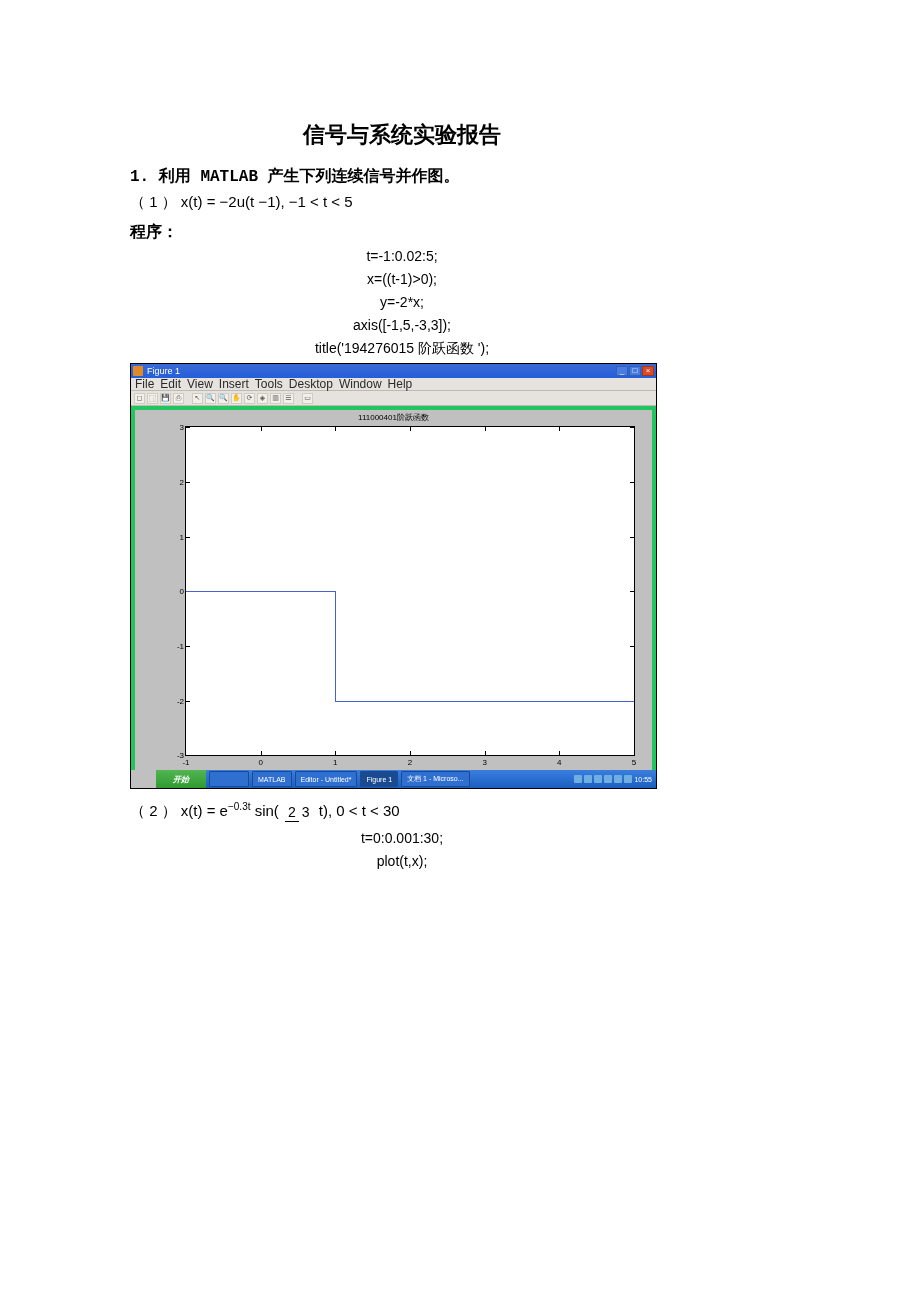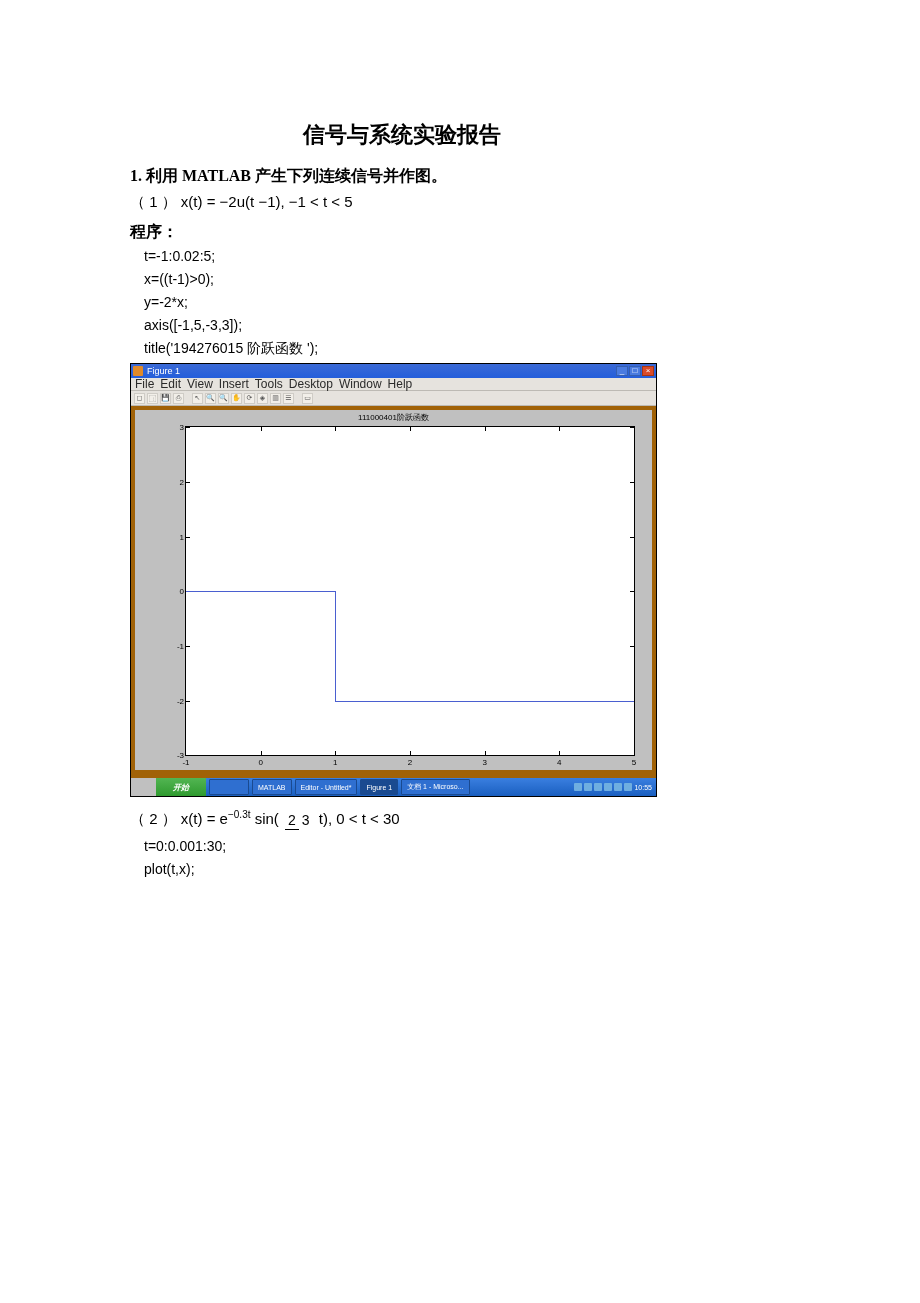--- a/index.html
+++ b/index.html
@@ -24,38 +24,39 @@
   .heading1 {
     font-size: 16px;
     font-weight: bold;
     margin: 6px 0 2px 0;
     font-family: "SimHei", "Microsoft YaHei", sans-serif;
   }
   .heading2 {
     font-size: 16px;
     font-weight: bold;
     margin: 2px 0 6px 0;
-    font-family: Liberation Serif, serif;
+    font-family: Liberation Mono, monospace;
   }
   .heading3 {
     font-size: 16px;
     font-weight: bold;
     margin: 10px 0 4px 0;
     font-family: "SimHei", "Microsoft YaHei", sans-serif;
   }
   .formula {
     font-size: 15px;
     margin: 4px 0 8px 0;
     font-family: Arial, sans-serif;
   }
   .code-line {
     font-size: 14px;
     font-family: Arial, sans-serif;
-    margin: 4px 14px;
+    margin: 4px 0;
     line-height: 1.35;
+    text-align: center;
   }
   .frac {
     display: inline-block;
     vertical-align: middle;
     text-align: center;
     font-size: 14px;
     line-height: 1;
     margin: 0 2px;
   }
   .frac .num {
@@ -131,22 +132,22 @@
   }
   .fig-toolbar .tbtn {
     width: 11px; height: 11px;
     border: 1px solid #cfccc6;
     background: #f2efe9;
     box-sizing: border-box;
     display:flex;align-items:center;justify-content:center;
     font-size:7px;color:#555;
   }
   .fig-canvas {
-    background: #a16207;
-    padding: 4px 4px 8px 4px;
+    background: #22c55e;
+    padding: 4px 4px 0 4px;
   }
   .plot-outer {
     background: #c0c0c0;
     position: relative;
     width: 100%;
     height: 360px;
   }
   .plot-title {
     position:absolute;
     top:2px; left:0; right:0;

